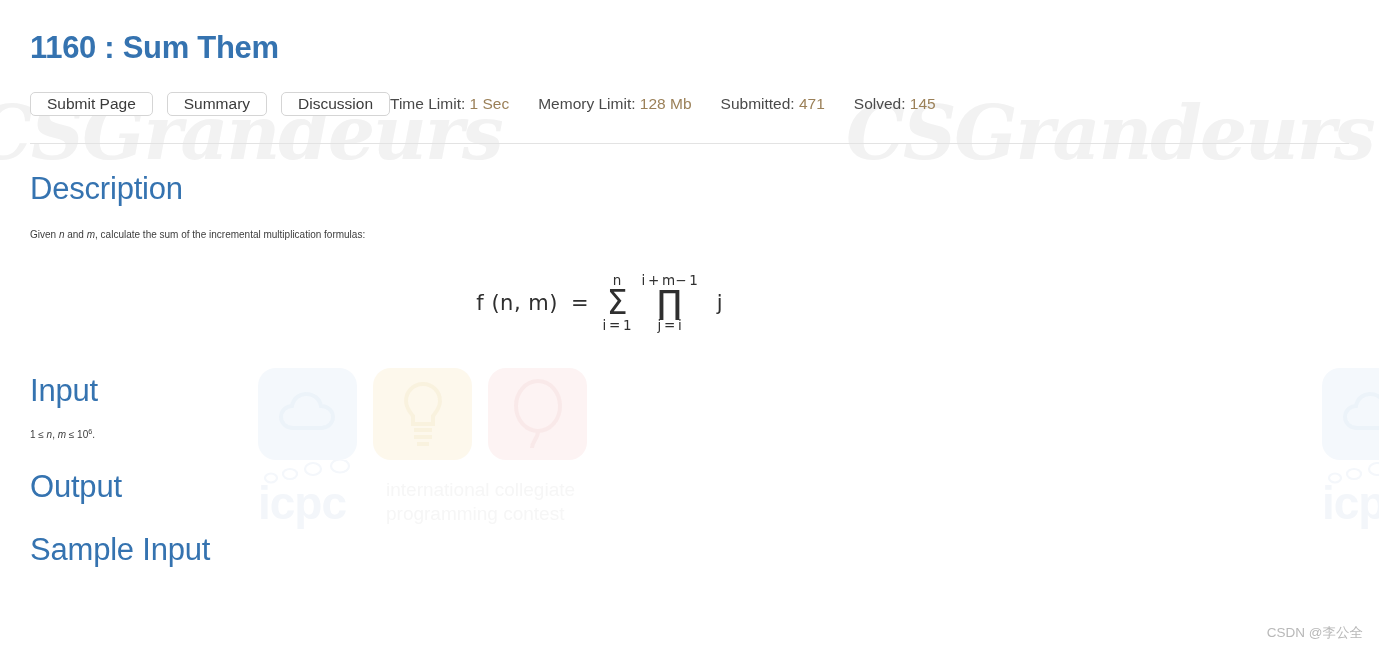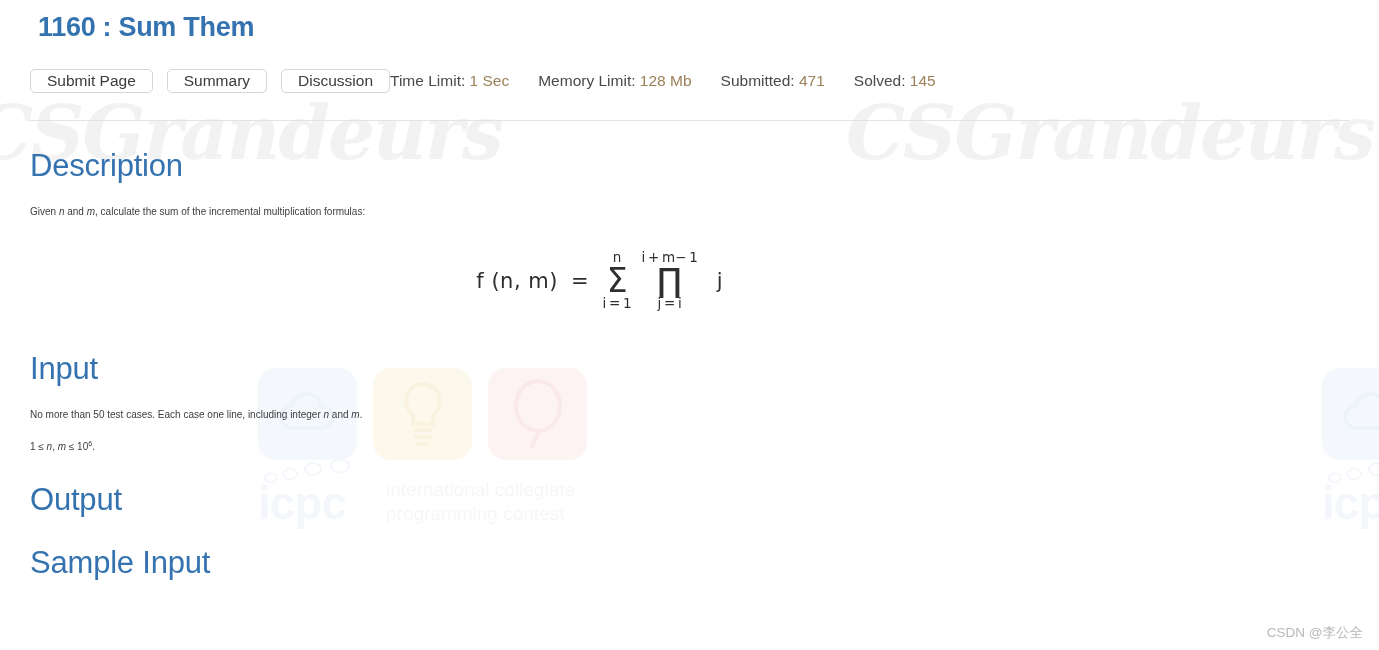--- a/index.html
+++ b/index.html
@@ -99,23 +99,23 @@
   }
 
   
   .page {
     position: relative;
     z-index: 2;
     padding: 0 30px;
   }
 
   .problem-title {
-    margin: 8px;
-    padding-top: 4px;
-    font-size: 27px;
+    margin: 0;
+    padding-top: 30px;
+    font-size: 31px;
     font-weight: 700;
     line-height: 1.15;
     color: #3573b0;
     letter-spacing: -.3px;
   }
 
   .toolbar {
     display: flex;
     align-items: center;
     margin-top: 17px;
@@ -331,21 +331,20 @@
         <span class="glyph">∏</span>
         <span class="lim bot">j = i</span>
       </span>
 
       <span class="fvar">j</span>
     </div>
   </div>
 
   <h2 class="section">Input</h2>
 
-  <p class="body-text"><span>No more than 50 test cases. Each case one line, including integer </span><i class="var">n</i><span> and </span><i class="var">m</i><span>.</span></p>
 
   <p class="body-text tight"><span>1 ≤ </span><i class="var">n</i><span>, </span><i class="var">m</i><span> ≤ 10</span><sup class="exp">6</sup><span>.</span></p>
 
   <h2 class="section">Output</h2>
 
 
   <h2 class="section">Sample Input</h2>
 
 </div>
 

